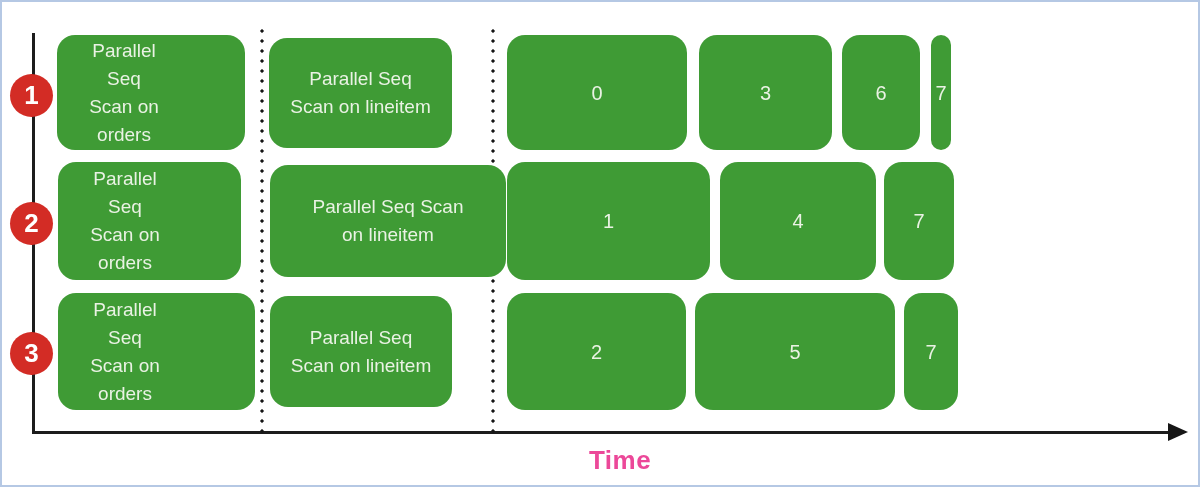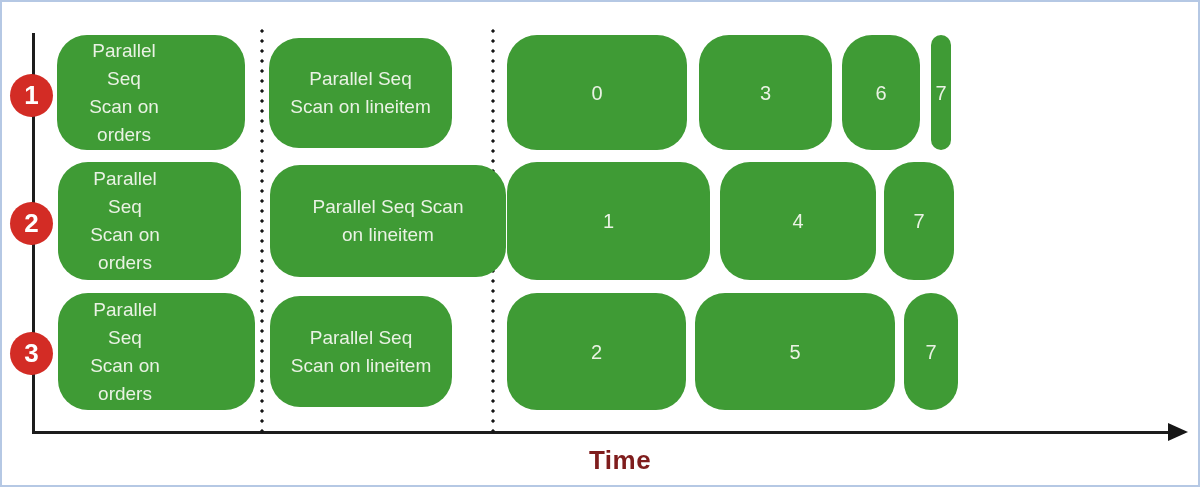--- a/index.html
+++ b/index.html
@@ -26,21 +26,21 @@
   }
   .x-arrow {
     position: absolute; left: 1166px; top: 421px;
     width: 0; height: 0;
     border-top: 9px solid transparent;
     border-bottom: 9px solid transparent;
     border-left: 20px solid #161616;
   }
   .time-label {
     position: absolute; left: 38px; top: 443px; width: 1160px;
-    text-align: center; font-size: 26px; font-weight: bold; color: #7f1d1d;
+    text-align: center; font-size: 26px; font-weight: bold; color: #ec4899;
     letter-spacing: 0.5px;
   }
 
   
   .divider {
     position: absolute; top: 24px; width: 4px; height: 408px;
     background-image: radial-gradient(circle, #151515 1.5px, transparent 1.7px);
     background-size: 4px 10px;
     background-repeat: repeat-y;
     background-position: center top;
@@ -58,21 +58,21 @@
     z-index: 3;
   }
   .badge.b1 { top: 72px; }
   .badge.b2 { top: 200px; }
   .badge.b3 { top: 330px; }
 
   
   .box {
     position: absolute;
     background: #3f9b35;
-    border-radius: 30px;
+    border-radius: 18px;
     display: flex; align-items: center; justify-content: center;
     z-index: 2;
   }
   .box .txt {
     white-space: pre-line;
     text-align: center;
     color: #eaf2e4;
     font-size: 19px;
     line-height: 28px;
   }

